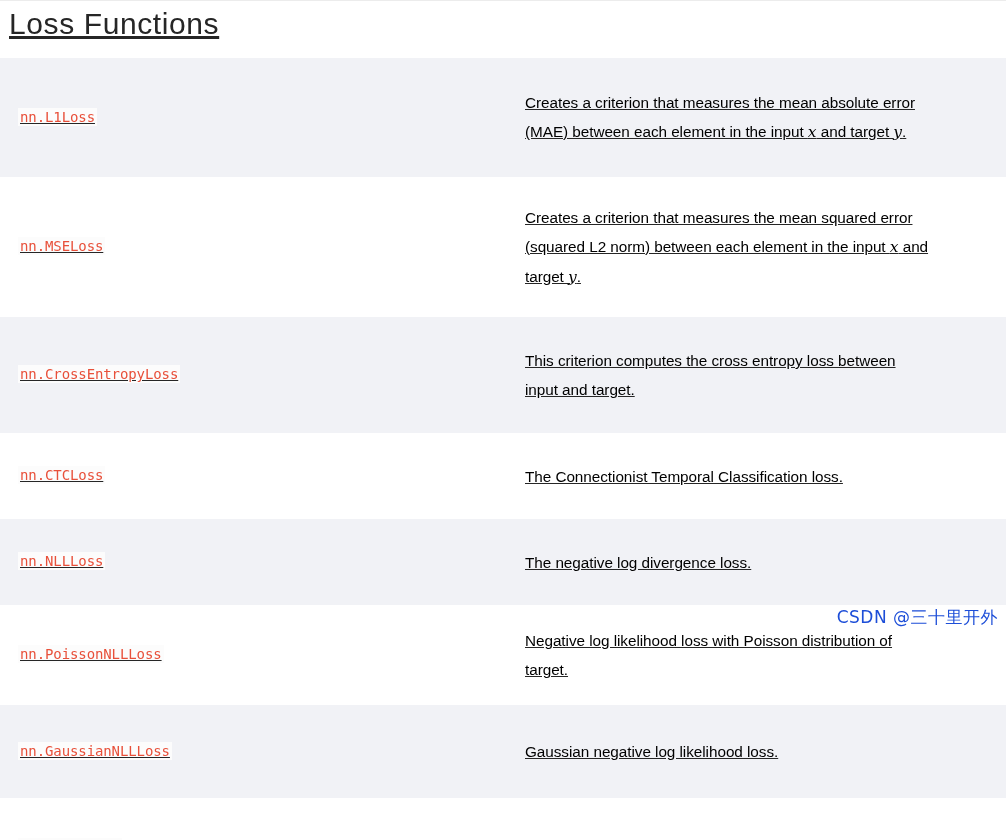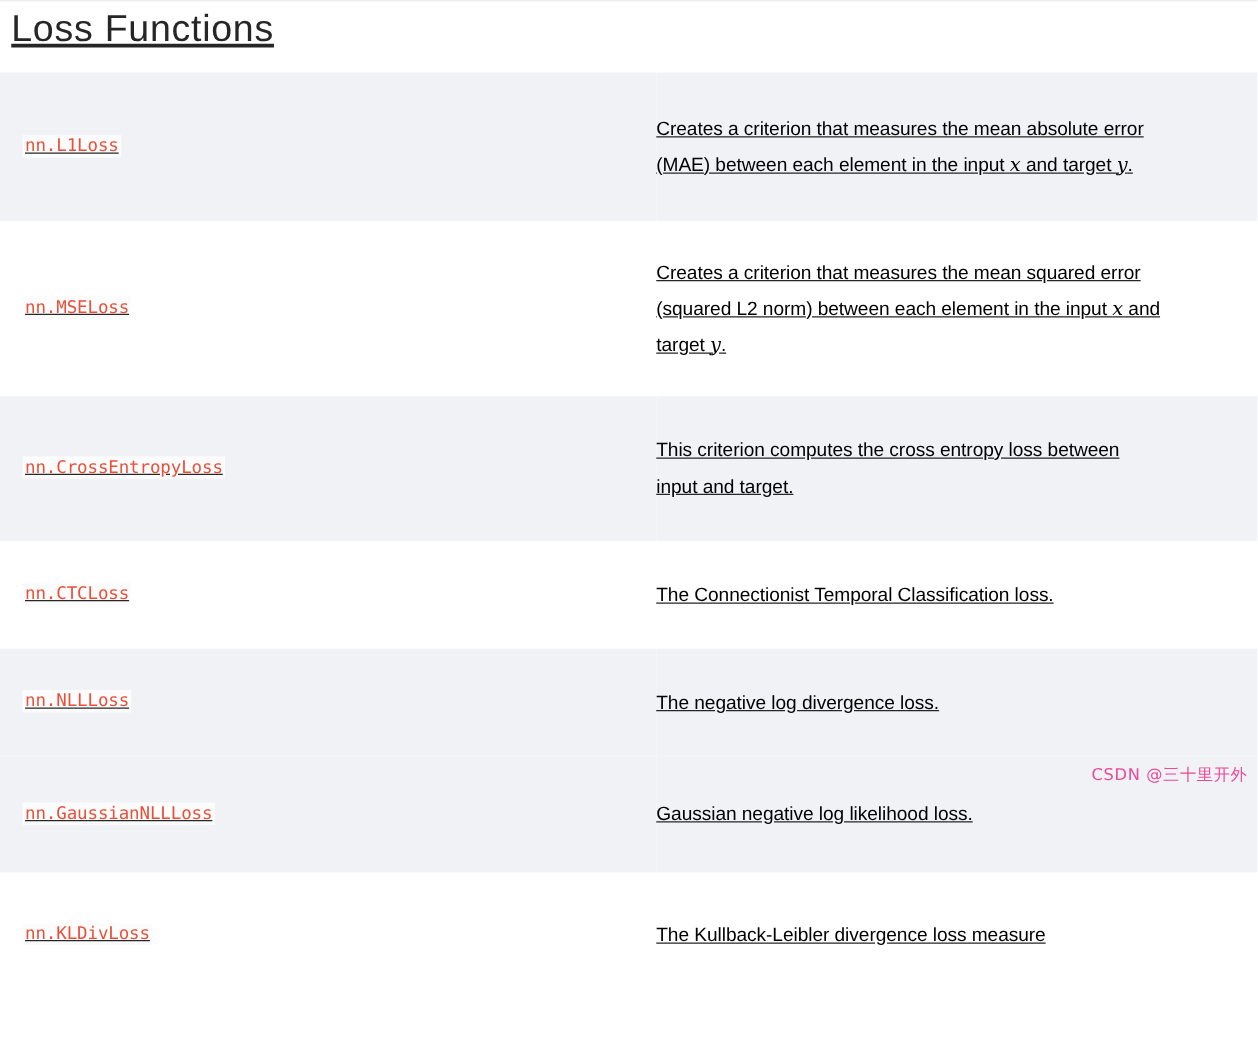--- a/index.html
+++ b/index.html
@@ -92,22 +92,22 @@
     font-style: italic;
     font-size: 15.5px;
   }
 
   
   .watermark {
     position: absolute;
     right: 8px;
     bottom: 15px;
     font-family: "DejaVu Sans", sans-serif;
-    font-size: 13px;
-    color: #ec4899;
+    font-size: 17px;
+    color: #1d4ed8;
     letter-spacing: 0.5px;
     white-space: nowrap;
     pointer-events: none;
     user-select: none;
   }
 
   
   .top-edge {
     position: absolute;
     top: 0; left: 0;
@@ -164,20 +164,29 @@
           </td>
         </tr>
         <tr class="odd-row">
           <td class="col-name" style="height: 86px;"><code class="api">nn.NLLLoss</code></td>
           <td class="col-desc">
             <div class="desc">
               <span class="line"><span>The negative log divergence loss.</span></span>
             </div>
           </td>
         </tr>
+        <tr class="even-row">
+          <td class="col-name" style="height: 100px;"><code class="api">nn.PoissonNLLLoss</code></td>
+          <td class="col-desc">
+            <div class="desc">
+              <span class="line"><span>Negative log likelihood loss with Poisson distribution of</span></span>
+              <span class="line"><span>target.</span></span>
+            </div>
+          </td>
+        </tr>
         <tr class="odd-row">
           <td class="col-name" style="height: 93px;"><code class="api">nn.GaussianNLLLoss</code></td>
           <td class="col-desc">
             <div class="desc">
               <span class="line"><span>Gaussian negative log likelihood loss.</span></span>
             </div>
           </td>
         </tr>
         <tr class="even-row">
           <td class="col-name" style="height: 100px;"><code class="api">nn.KLDivLoss</code></td>

